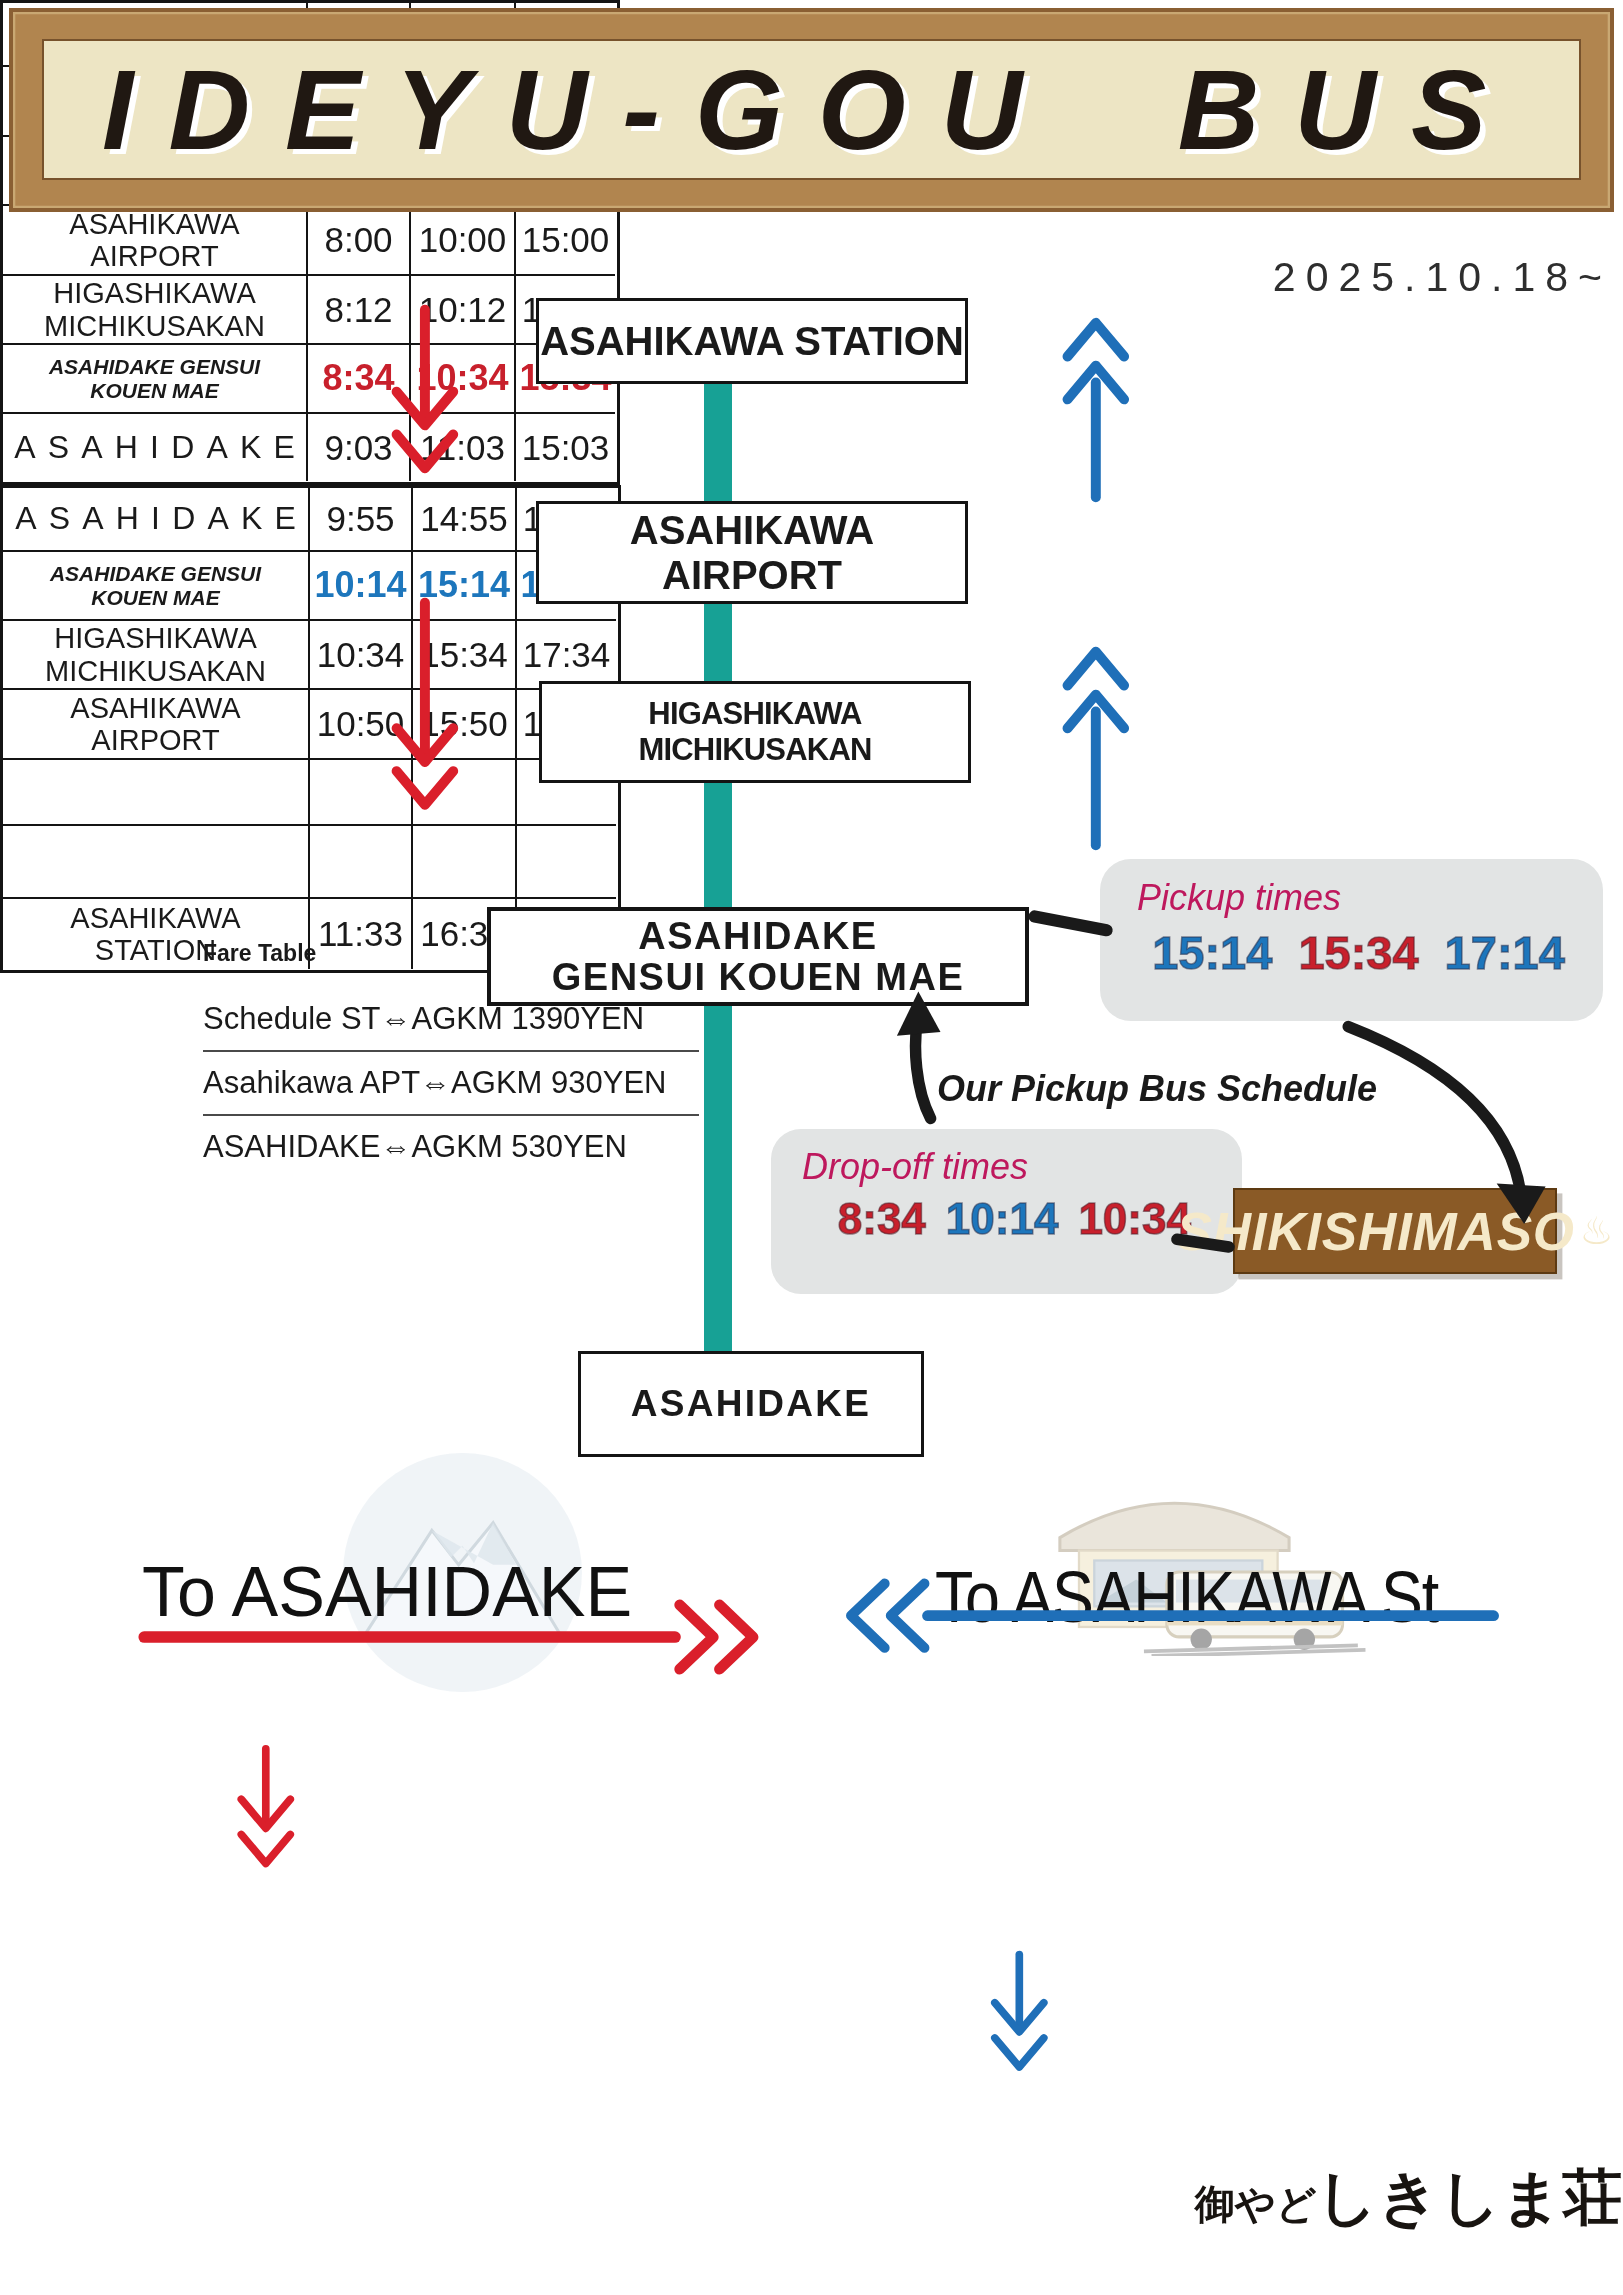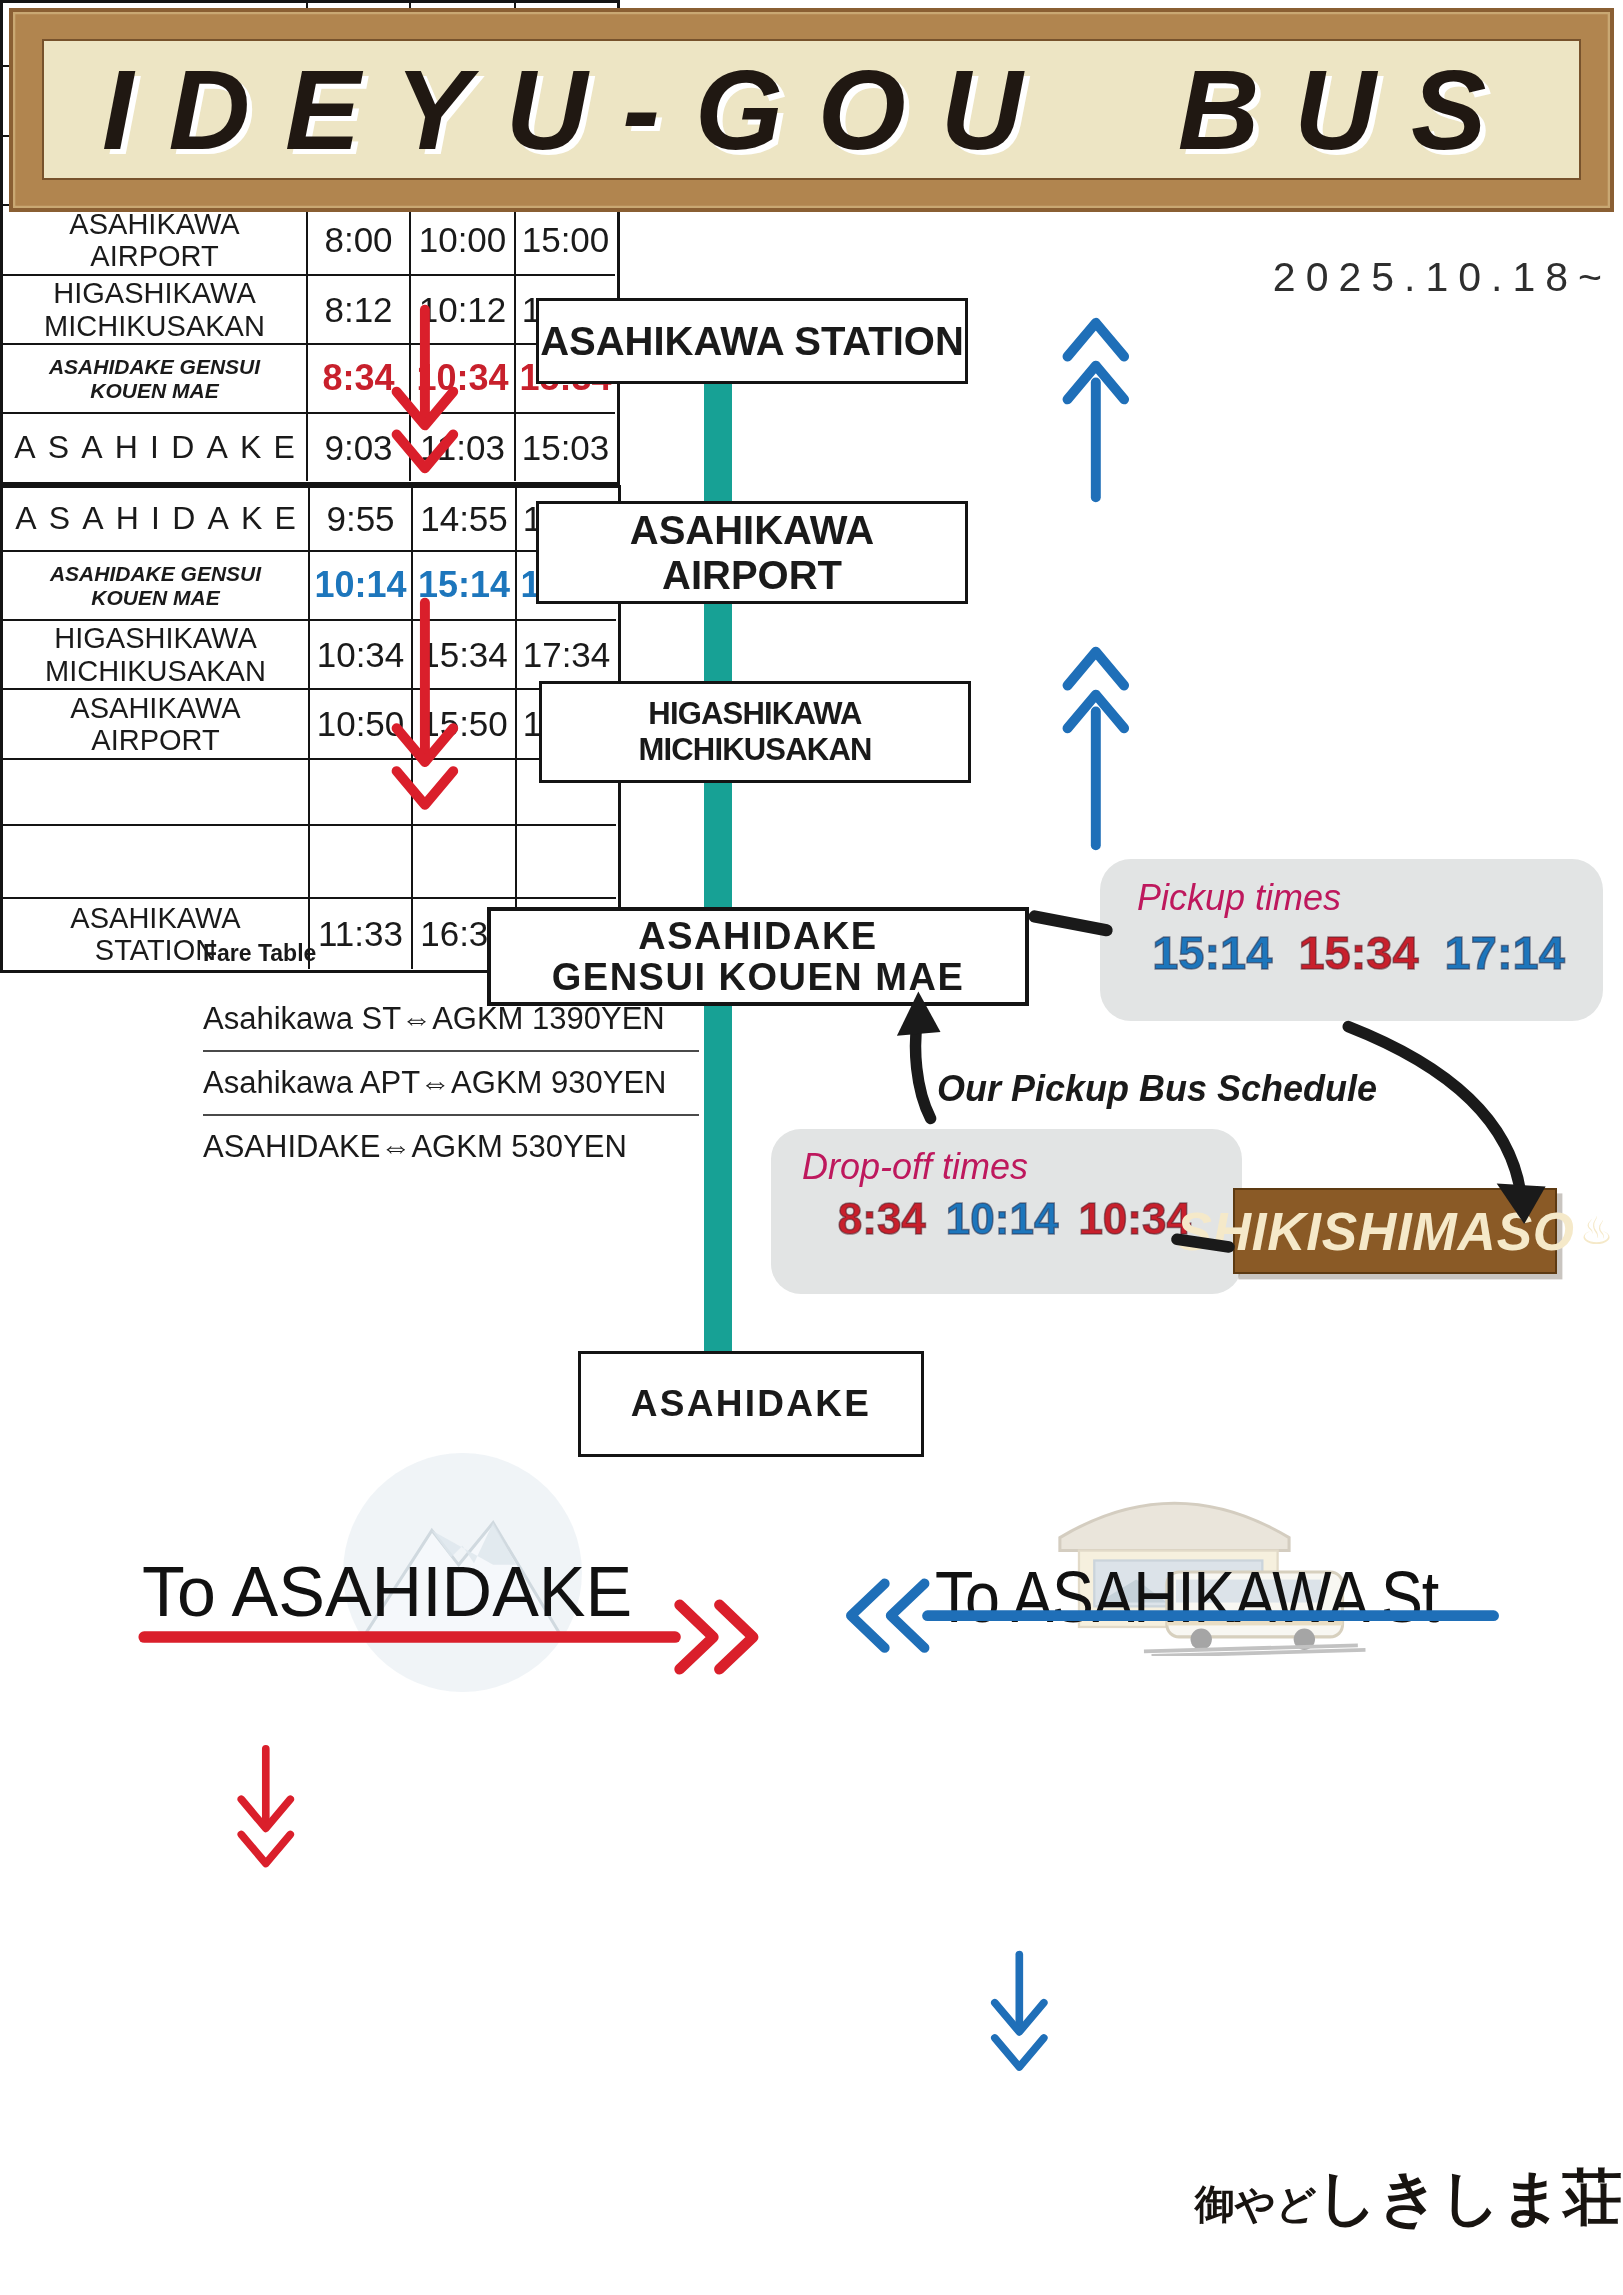--- a/index.html
+++ b/index.html
@@ -110,21 +110,21 @@
   <div class="abs sbox agkm">
     <div>
       <div>ASAHIDAKE</div>
       <div>GENSUI KOUEN MAE</div>
     </div>
   </div>
   <div class="abs sbox asahidake">ASAHIDAKE</div>
 
   <div class="abs fare">
     <div class="fare-title">Fare Table</div>
-    <div class="fare-row rule">Asahikawa ST⇔AGKM 1390YEN</div>
+    <div class="fare-row rule">Schedule ST⇔AGKM 1390YEN</div>
     <div class="fare-row rule">Asahikawa APT⇔AGKM 930YEN</div>
     <div class="fare-row">ASAHIDAKE⇔AGKM 530YEN</div>
   </div>
 
   <div class="abs gbox pickup">
     <div class="gbox-label">Pickup times</div>
     <div class="times-row">
       <span class="t-blue">15:14</span>
       <span class="t-red">15:34</span>
       <span class="t-blue">17:14</span>

